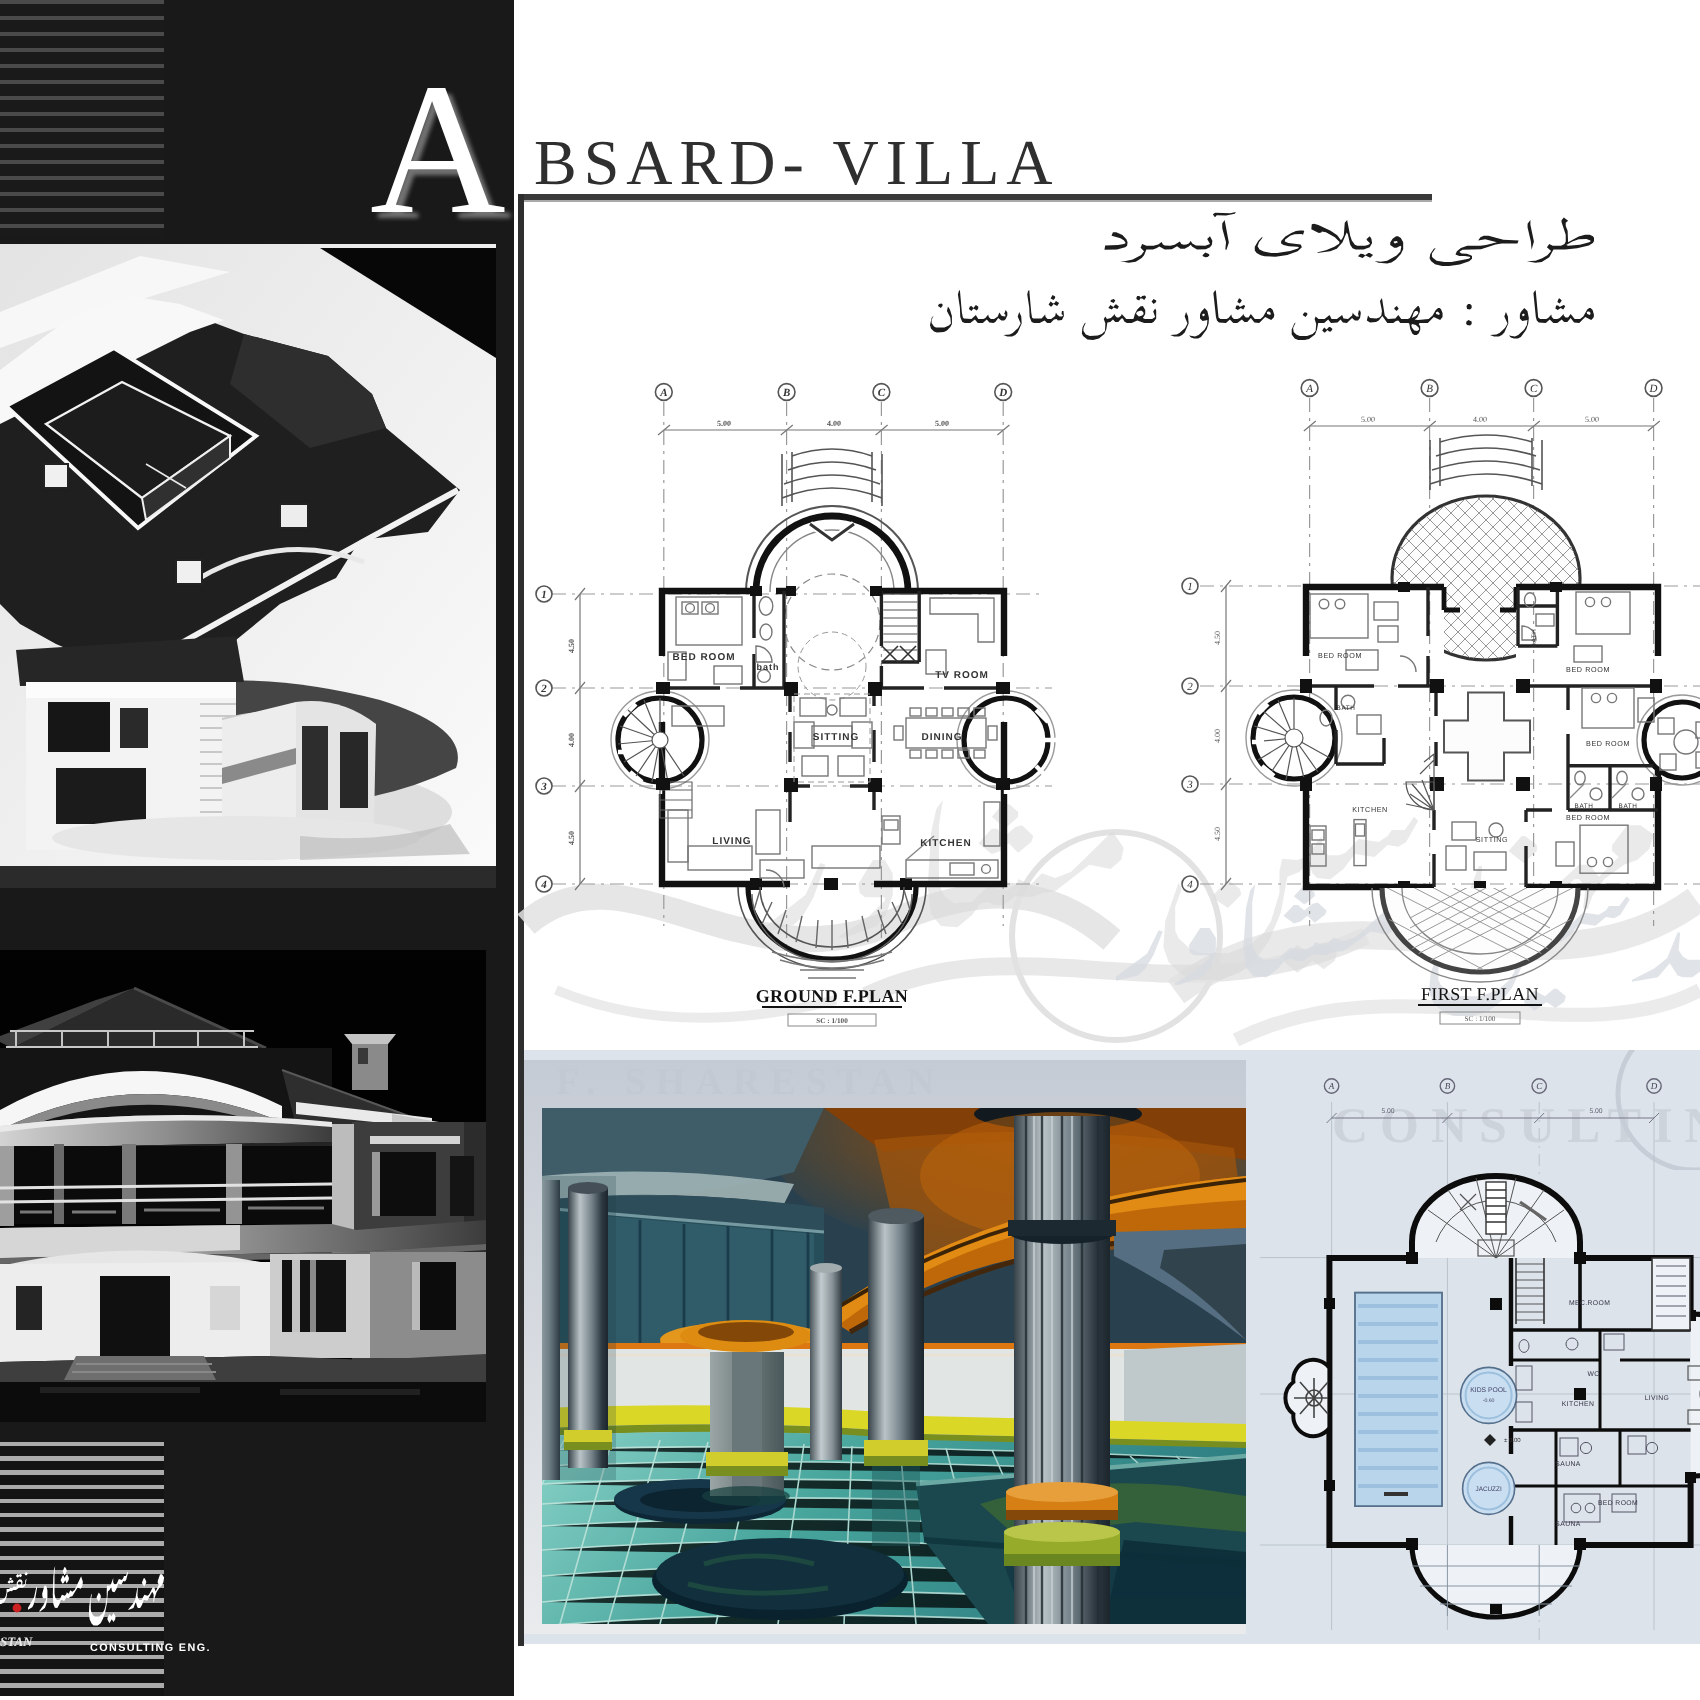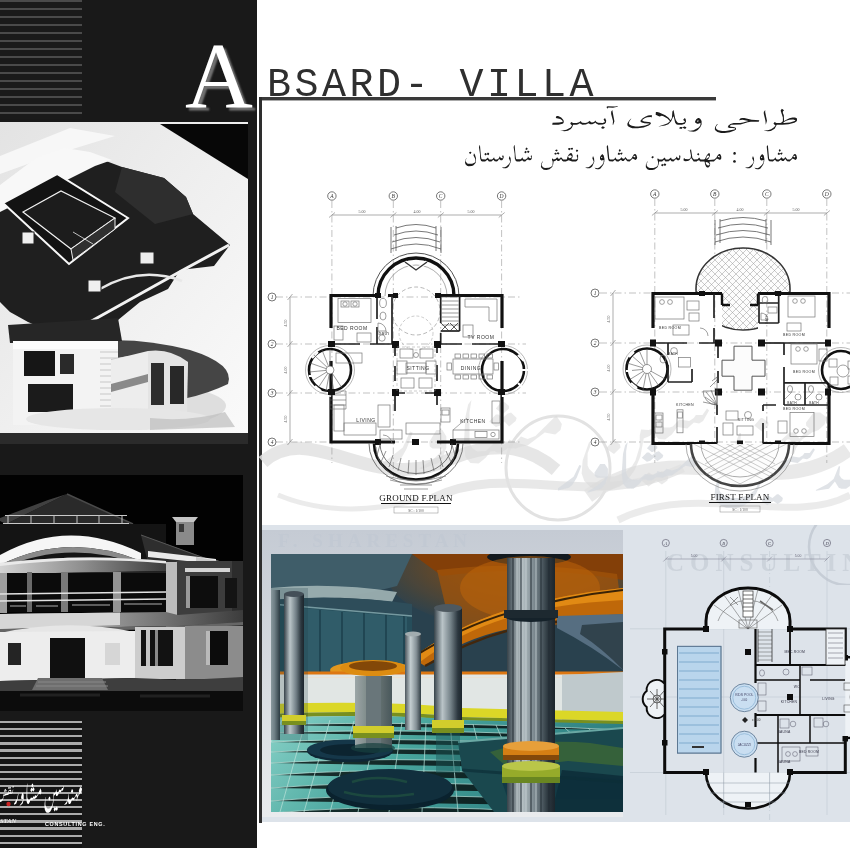--- a/index.html
+++ b/index.html
@@ -159,21 +159,21 @@
         <path d="M32.5,15.2 30.0,13.0 27.8,15.2 26.2,14.0 25.2,13.8 22.5,17.0 25.0,19.2 26.0,19.0 28.0,17.2 30.0,18.8 32.2,16.8Z M54.2,11.8 53.5,11.5 52.0,14.5 52.0,18.0 51.5,20.2 49.5,22.0 47.2,22.5 46.2,21.8 47.5,18.2 47.2,14.8 45.8,12.8 42.8,12.2 40.0,14.0 38.2,17.0 37.8,18.5 37.8,22.2 38.2,24.0 37.0,24.5 34.0,24.5 32.5,24.0 32.0,25.5 30.5,26.8 28.8,26.8 28.0,26.2 27.0,26.5 24.8,28.5 21.0,28.2 20.8,35.0 19.5,40.2 17.8,43.2 14.2,46.0 11.8,46.8 7.5,46.8 5.2,46.0 3.2,44.2 2.5,42.5 2.2,39.8 3.0,35.8 4.0,33.5 3.0,33.2 1.0,38.0 0.0,43.5 0.0,46.8 1.2,50.5 3.5,52.8 6.5,53.8 11.5,53.2 15.0,51.5 17.0,49.8 19.8,45.2 21.2,40.8 22.2,34.0 26.8,31.8 28.8,32.0 30.2,31.5 32.0,29.8 35.5,30.0 37.2,29.5 42.2,26.0 47.2,26.2 49.5,25.2 51.8,22.8 52.8,20.8Z M42.8,16.0 44.5,16.8 45.5,18.2 45.0,20.5 43.2,22.0 41.0,21.5 39.5,20.0 39.8,17.8 41.5,16.2Z M25.0,11.8 27.8,13.8 29.8,11.8 29.8,10.8 27.8,9.0Z M46.5,5.2 44.0,3.0 41.5,5.0 39.2,3.5 36.5,6.5 36.8,7.2 39.0,9.2 40.0,9.0 42.0,7.2 44.0,8.8 46.2,6.8Z M53.5,0.0 50.8,3.0 50.8,3.5 53.2,5.8 54.8,5.0 56.0,3.5 56.0,2.0Z" fill="#ffffff" fill-rule="evenodd"></path>
       </g>
       <circle cx="8.5" cy="24" r="2.2" fill="#cc2222"></circle>
   <text x="45" y="45.5" fill="#ffffff" font-family="Liberation Sans, sans-serif" font-size="5.4" font-weight="bold" letter-spacing="0.7">CONSULTING ENG.</text>
   <text x="0" y="43" fill="#e8e8e8" font-family="Liberation Serif, serif" font-size="6.5" font-style="italic" font-weight="bold">STAN</text>
 </svg>
 </div>
 
 <div class="abs" style="left:185px;top:28px;width:72px;height:98px;color:#fff;font-family:'Liberation Serif',serif;font-size:94px;line-height:1;text-shadow:3px 3px 2px rgba(125,125,125,0.9);">A</div>
 
-<div class="abs" style="left:267px;top:63px;width:400px;height:34px;color:#2f2f2f;font-family:Liberation Mono, monospace;font-size:40px;letter-spacing:3.5px;">BSARD- VILLA</div>
+<div class="abs" style="left:267px;top:63px;width:400px;height:34px;color:#2f2f2f;font-family:Liberation Serif, serif;font-size:32px;letter-spacing:3.5px;">BSARD- VILLA</div>
 
 <div class="abs" style="left:259px;top:97px;width:457px;height:3px;background:#3a3a3a;"></div>
 <div class="abs" style="left:259px;top:100px;width:457px;height:1px;background:#aaa;"></div>
 
 <div class="abs" style="left:552px;top:106px;"><svg width="246" height="28" viewBox="0 0 246 28" xmlns="http://www.w3.org/2000/svg">
       <g transform="scale(1.1779,0.7200)">
         <path d="M114.2,29.8 112.8,28.5 112.2,28.5 110.8,30.0 110.0,29.2 108.8,29.0 107.8,30.8 109.8,32.0 111.0,30.2 113.0,31.8Z M43.0,28.2 41.8,30.0 42.0,30.8 43.0,31.5 44.0,31.2 44.8,30.0 44.5,29.2Z M124.8,16.8 124.0,16.8 122.5,18.5 121.5,21.2 121.5,23.0 123.2,24.8 124.2,24.8 125.8,23.5 126.2,24.2 125.8,27.5 124.2,30.2 120.2,33.8 117.5,34.5 114.8,34.0 116.5,35.2 120.2,35.8 122.0,35.0 123.8,33.2 126.0,29.2 127.0,25.8 127.0,21.0 126.0,18.0Z M124.2,20.2 124.8,21.0 123.5,21.8 123.0,21.2 123.0,20.5Z M45.0,16.8 43.8,18.8 45.0,22.2 43.0,23.5 39.0,23.2 37.5,21.8 36.8,20.2 36.0,21.8 35.0,22.5 33.8,22.8 32.8,22.2 32.2,20.5 30.0,22.8 28.2,23.5 25.8,23.2 25.0,22.5 24.5,20.8 23.0,22.5 21.0,23.5 18.0,23.5 16.2,22.2 15.5,24.8 17.0,27.2 15.8,29.8 12.2,33.0 8.8,34.2 6.8,34.2 10.5,35.2 13.5,34.5 16.0,32.0 17.0,30.0 18.0,26.0 20.8,26.0 22.2,25.2 23.5,24.0 25.8,26.0 28.8,25.8 31.0,23.8 32.5,25.5 34.2,25.5 36.0,24.0 36.8,22.8 37.5,24.2 39.5,26.0 43.2,25.8 45.0,24.5 45.8,22.8 46.0,20.0Z M176.0,19.8 169.5,19.2 163.2,16.5 161.2,16.5 159.8,17.5 158.8,19.8 161.8,19.0 166.8,21.0 162.2,23.0 159.8,23.5 154.2,23.5 151.5,25.0 149.8,27.2 149.2,29.5 150.8,30.5 153.2,30.5 155.2,31.0 155.5,31.8 154.8,32.5 147.5,34.8 144.5,34.8 141.2,33.8 139.8,32.2 139.2,31.0 139.2,28.8 140.8,25.0 140.0,25.5 138.5,29.2 138.2,32.2 138.8,34.0 140.5,36.2 143.5,37.5 146.5,37.5 151.0,36.5 155.0,34.2 156.2,32.5 156.2,30.5 155.5,29.8 154.0,29.0 151.8,28.8 151.0,28.0 151.0,27.5 152.2,26.2 160.0,25.8 166.2,22.5 168.8,21.8 175.5,21.8Z M5.2,14.0 3.8,14.0 3.2,16.5 7.0,18.2 8.5,19.8 9.2,21.5 8.5,22.2 6.0,23.0 0.5,23.2 0.2,26.2 5.5,26.0 9.0,24.5 9.8,23.5 10.0,21.0 9.5,19.0 7.8,16.0Z M85.0,13.2 84.5,12.8 83.2,12.8 81.5,13.2 79.5,14.5 77.0,17.0 75.2,20.2 75.2,21.8 76.2,23.0 78.5,23.8 82.2,24.2 82.8,24.8 82.0,25.5 79.0,27.0 73.5,28.5 71.0,28.5 67.8,27.5 66.0,26.0 65.2,23.8 65.8,21.0 67.2,18.0 67.2,17.2 65.5,20.0 64.0,24.2 64.0,26.8 64.8,28.5 66.5,30.0 68.2,30.8 72.8,31.0 77.8,29.8 82.2,27.2 84.0,24.5 83.5,22.5 78.2,21.5 76.8,20.5 76.8,19.2 79.0,16.5 80.8,15.5 83.8,15.2 84.5,15.8Z M181.0,5.5 179.8,8.2 179.8,10.8 181.2,20.5 181.5,26.2 182.5,20.5 181.0,8.8Z M103.2,5.5 102.2,7.5 101.8,16.2 101.0,19.0 100.5,19.5 99.0,16.2 96.2,13.0 91.0,9.0 89.2,8.2 88.2,8.5 88.0,12.0 91.2,14.5 92.2,14.2 92.5,13.5 94.2,14.0 98.0,17.5 100.0,20.8 99.8,22.0 97.8,24.2 94.2,26.5 90.8,28.0 90.5,28.5 96.0,27.2 98.8,25.5 101.2,21.2 103.0,14.2 103.5,15.5 104.5,22.8 105.5,25.2 106.8,26.0 110.2,26.0 112.8,24.5 113.8,21.5 113.5,18.5 112.8,16.8 111.5,18.8 111.5,19.5 112.8,21.5 112.8,22.2 112.0,23.0 110.8,23.5 107.5,23.5 106.5,22.8 105.2,19.8 104.5,16.5Z M51.2,5.5 50.2,8.0 50.2,11.2 51.8,21.0 51.5,26.0 52.0,26.2 53.0,21.2Z M195.2,3.8 194.2,5.8 194.2,7.0 196.0,15.8 196.0,20.5 195.5,22.2 194.0,23.5 190.5,23.5 189.0,22.2 188.0,24.5 189.8,27.0 188.2,30.0 186.0,32.2 183.2,33.8 179.5,34.2 183.2,35.2 185.8,34.8 189.0,31.5 190.8,26.0 195.8,26.0 200.8,25.2 205.8,23.2 207.5,21.5 208.0,20.2 208.0,17.8 207.5,16.8 206.2,15.8 204.2,15.8 201.5,17.0 197.0,21.0 196.8,13.0 196.0,9.8 196.0,7.5 197.0,6.0Z M206.5,19.8 206.5,20.5 206.0,21.0 202.0,22.8 197.0,23.5 196.2,23.0 198.8,20.5 201.5,19.0 204.8,18.8Z M56.0,0.0 53.5,0.8 47.2,0.5 46.2,1.5 47.0,3.5 47.5,3.2 47.8,2.2 51.8,2.5 55.5,1.2Z" fill="#1c1c1c" fill-rule="evenodd"></path>
       </g>
     </svg></div>
 
@@ -199,21 +199,21 @@
  </g>
  <g transform="translate(125,0) scale(3.3,3.0)" opacity="0.55">
         <path d="M86.5,25.5 84.8,23.8 84.2,23.8 82.5,25.5 80.5,24.2 78.5,26.2 78.5,27.0 80.5,28.8 82.8,26.8 84.5,28.2 86.2,26.8Z M70.2,13.5 69.8,13.5 67.8,15.8 68.0,16.5 70.0,18.0 72.0,15.8 71.8,14.8Z M9.0,10.8 8.2,10.5 6.0,15.8 0.0,21.0 0.0,22.0 4.2,20.8 5.5,19.5 7.2,16.2Z M18.0,10.0 16.2,10.0 14.0,14.0 14.2,15.5 15.0,16.2 18.0,16.2 18.0,16.8 15.2,19.8 11.0,22.8 11.8,23.0 16.8,21.0 18.2,19.0 19.2,15.8 19.2,12.2Z M115.0,6.0 114.5,6.0 112.5,8.5 114.8,10.5 116.8,8.5 116.8,7.5Z M40.5,6.0 38.8,4.2 37.8,4.5 36.2,6.0 35.0,4.8 34.2,4.8 32.2,7.2 34.2,9.0 35.5,8.5 36.8,7.2 38.2,8.8 40.2,7.0Z M134.5,5.8 132.5,4.2 130.5,4.2 128.2,7.5 128.2,8.5 129.2,9.5 126.2,12.8 124.8,10.8 123.2,10.8 119.5,14.5 118.0,15.0 115.0,14.5 112.2,17.2 110.0,17.2 109.0,16.5 108.2,15.0 108.5,11.0 108.0,11.0 106.0,16.8 103.5,19.2 99.2,21.8 99.2,22.2 104.2,21.2 106.5,18.0 108.0,20.8 109.0,21.2 110.8,21.2 112.5,19.8 114.5,17.0 117.8,17.5 122.5,13.2 123.2,13.2 124.2,14.5 123.8,18.0 124.5,18.2 125.2,16.0 127.0,13.2 130.0,10.8 132.0,10.0 133.8,8.2Z M98.8,3.5 98.2,2.8 96.8,5.0 94.8,5.0 94.2,6.0 92.8,7.0 89.8,6.5 87.8,8.8 86.8,9.2 85.2,9.2 84.2,8.2 84.2,6.0 81.8,9.5 80.5,10.0 78.2,9.8 77.8,11.8 77.8,15.5 76.5,20.2 75.5,22.0 73.5,24.0 70.2,25.5 66.0,25.5 64.2,24.8 62.5,23.0 62.0,21.8 62.0,17.8 63.0,14.8 62.5,13.8 60.5,20.2 60.2,24.5 61.0,27.0 62.8,29.0 64.8,30.0 68.8,30.0 71.8,28.8 74.2,26.5 76.2,23.5 78.0,18.8 79.0,12.8 80.8,12.0 82.2,10.5 82.8,12.2 83.5,13.0 85.5,13.2 87.5,11.5 89.2,9.0 92.2,9.5 94.2,7.5 95.8,7.8 97.0,7.0Z M36.0,0.5 34.2,2.8 36.0,4.5 36.5,4.5 38.2,2.8 38.2,2.0 37.0,0.8Z M25.0,19.0 26.5,21.0 29.0,21.2 31.2,19.2 32.5,17.2 33.8,17.0 34.5,17.5 36.0,17.5 37.8,16.0 40.2,16.2 41.8,15.5 43.8,15.2 49.0,10.8 52.2,11.5 53.8,10.0 54.2,8.0 52.5,5.2 46.2,12.0 43.8,13.0 41.8,12.2 40.2,14.0 38.2,13.2 38.0,14.0 36.5,15.0 33.5,14.5 31.2,17.0 28.5,17.2 27.0,16.0 26.2,14.0 26.2,4.2 26.8,0.0 25.8,1.5 25.0,5.5 24.5,14.5Z" fill="#d9d9d9" fill-rule="evenodd"></path>
       </g>
       <g transform="translate(300,42) scale(2.6,2.2)" opacity="0.75">
         <path d="M86.5,25.5 84.8,23.8 84.2,23.8 82.5,25.5 80.5,24.2 78.5,26.2 78.5,27.0 80.5,28.8 82.8,26.8 84.5,28.2 86.2,26.8Z M70.2,13.5 69.8,13.5 67.8,15.8 68.0,16.5 70.0,18.0 72.0,15.8 71.8,14.8Z M9.0,10.8 8.2,10.5 6.0,15.8 0.0,21.0 0.0,22.0 4.2,20.8 5.5,19.5 7.2,16.2Z M18.0,10.0 16.2,10.0 14.0,14.0 14.2,15.5 15.0,16.2 18.0,16.2 18.0,16.8 15.2,19.8 11.0,22.8 11.8,23.0 16.8,21.0 18.2,19.0 19.2,15.8 19.2,12.2Z M115.0,6.0 114.5,6.0 112.5,8.5 114.8,10.5 116.8,8.5 116.8,7.5Z M40.5,6.0 38.8,4.2 37.8,4.5 36.2,6.0 35.0,4.8 34.2,4.8 32.2,7.2 34.2,9.0 35.5,8.5 36.8,7.2 38.2,8.8 40.2,7.0Z M134.5,5.8 132.5,4.2 130.5,4.2 128.2,7.5 128.2,8.5 129.2,9.5 126.2,12.8 124.8,10.8 123.2,10.8 119.5,14.5 118.0,15.0 115.0,14.5 112.2,17.2 110.0,17.2 109.0,16.5 108.2,15.0 108.5,11.0 108.0,11.0 106.0,16.8 103.5,19.2 99.2,21.8 99.2,22.2 104.2,21.2 106.5,18.0 108.0,20.8 109.0,21.2 110.8,21.2 112.5,19.8 114.5,17.0 117.8,17.5 122.5,13.2 123.2,13.2 124.2,14.5 123.8,18.0 124.5,18.2 125.2,16.0 127.0,13.2 130.0,10.8 132.0,10.0 133.8,8.2Z M98.8,3.5 98.2,2.8 96.8,5.0 94.8,5.0 94.2,6.0 92.8,7.0 89.8,6.5 87.8,8.8 86.8,9.2 85.2,9.2 84.2,8.2 84.2,6.0 81.8,9.5 80.5,10.0 78.2,9.8 77.8,11.8 77.8,15.5 76.5,20.2 75.5,22.0 73.5,24.0 70.2,25.5 66.0,25.5 64.2,24.8 62.5,23.0 62.0,21.8 62.0,17.8 63.0,14.8 62.5,13.8 60.5,20.2 60.2,24.5 61.0,27.0 62.8,29.0 64.8,30.0 68.8,30.0 71.8,28.8 74.2,26.5 76.2,23.5 78.0,18.8 79.0,12.8 80.8,12.0 82.2,10.5 82.8,12.2 83.5,13.0 85.5,13.2 87.5,11.5 89.2,9.0 92.2,9.5 94.2,7.5 95.8,7.8 97.0,7.0Z M36.0,0.5 34.2,2.8 36.0,4.5 36.5,4.5 38.2,2.8 38.2,2.0 37.0,0.8Z M25.0,19.0 26.5,21.0 29.0,21.2 31.2,19.2 32.5,17.2 33.8,17.0 34.5,17.5 36.0,17.5 37.8,16.0 40.2,16.2 41.8,15.5 43.8,15.2 49.0,10.8 52.2,11.5 53.8,10.0 54.2,8.0 52.5,5.2 46.2,12.0 43.8,13.0 41.8,12.2 40.2,14.0 38.2,13.2 38.0,14.0 36.5,15.0 33.5,14.5 31.2,17.0 28.5,17.2 27.0,16.0 26.2,14.0 26.2,4.2 26.8,0.0 25.8,1.5 25.0,5.5 24.5,14.5Z" fill="#d6dadf" fill-rule="evenodd"></path>
       </g>
 </svg>
 </div>
 
-<div class="abs" style="left:260px;top:183px;width:272px;height:340px;">
+<div class="abs" style="left:260px;top:183px;width:272px;height:340px;font-weight:bold;">
 <svg width="272" height="340" viewBox="0 0 272 340" xmlns="http://www.w3.org/2000/svg" font-family="Liberation Serif, serif">
  <g stroke="#999" stroke-width="0.6" fill="none" stroke-dasharray="7,3,1.5,3">
 
   <path d="M71.9,18 V280 M133.3,18 V295 M180.7,18 V295 M241.6,18 V280"></path>
 
   <path d="M16,114 H260 M16,161 H266 M16,210 H266 M16,259 H260"></path>
  </g>
 
  <g fill="#fff" stroke="#555" stroke-width="0.8">
   <circle cx="71.9" cy="13" r="4.2"></circle>

